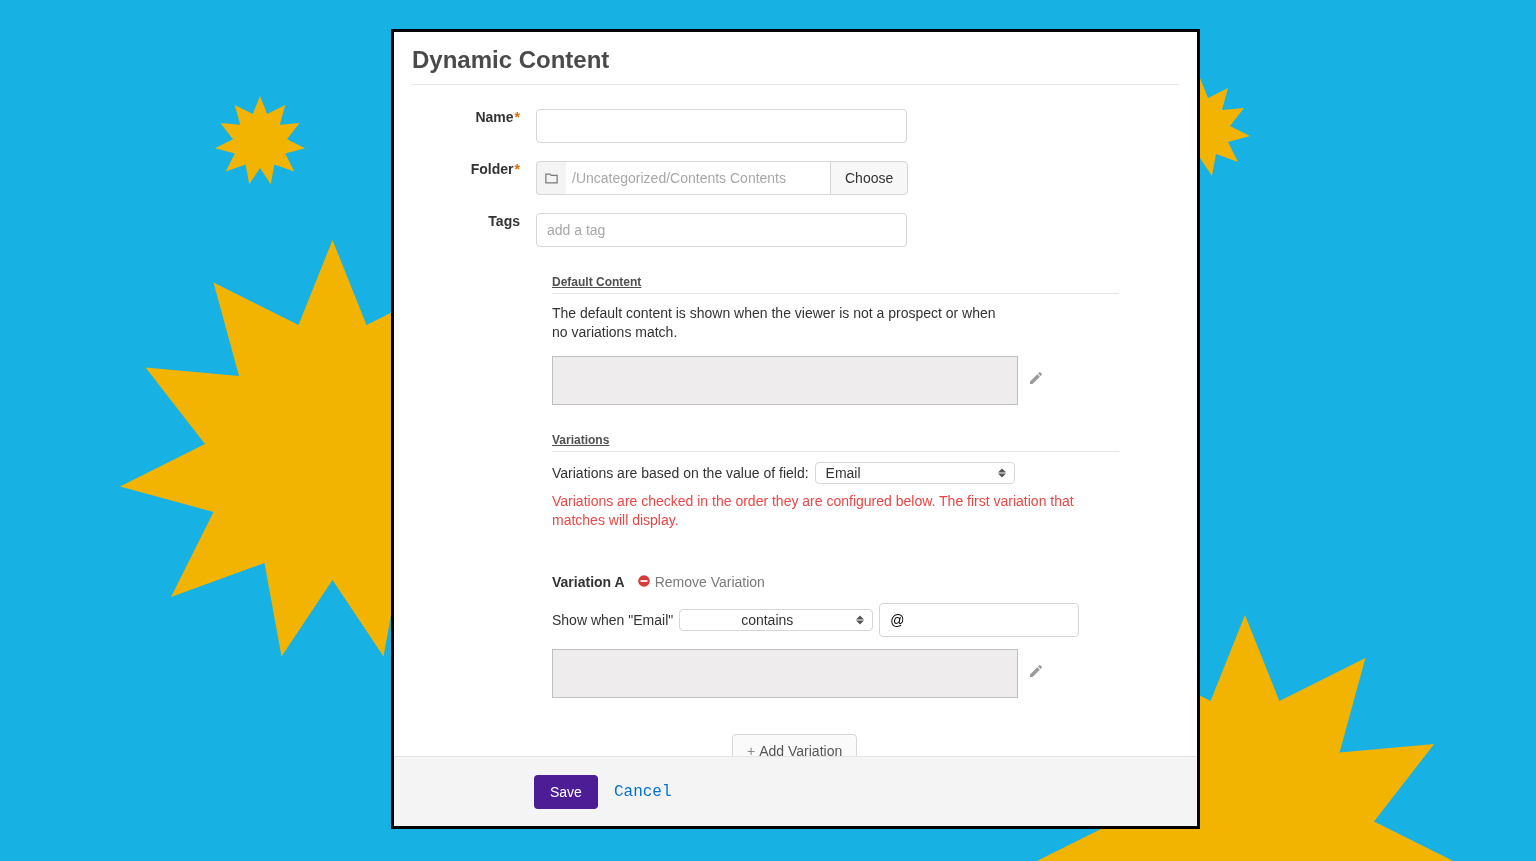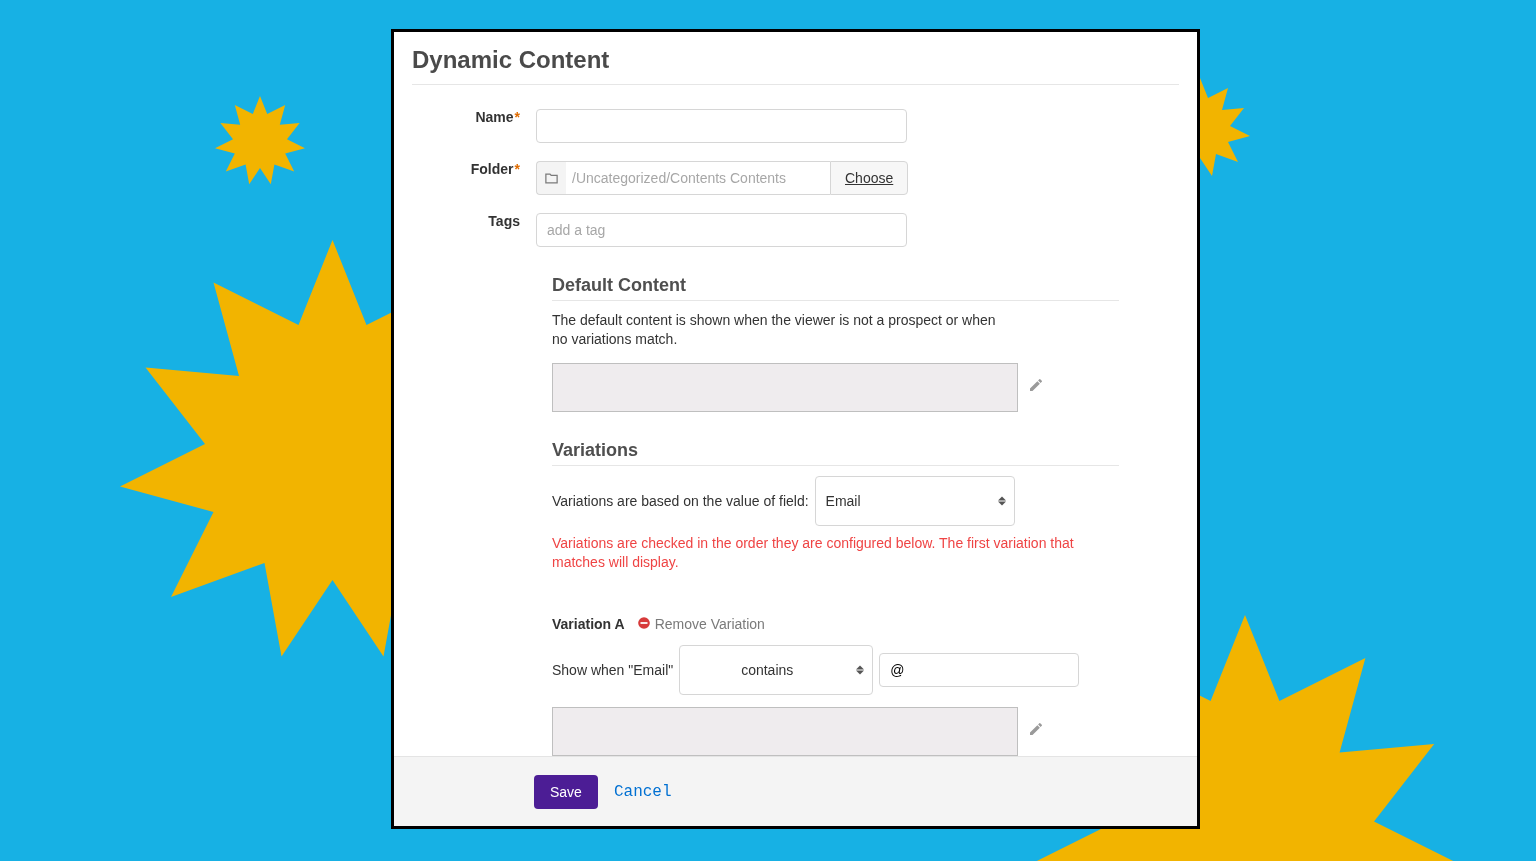--- a/index.html
+++ b/index.html
@@ -96,34 +96,34 @@
     }
     .choose-btn {
       height: 34px;
       padding: 0 14px;
       border: 1px solid #d6d6d6;
       border-radius: 0 4px 4px 0;
       background: #f7f7f7;
       font-size: 14px;
       color: #333;
       cursor: pointer;
-      text-decoration: underline;
     }
     .section {
       margin-left: 140px;
       margin-right: 60px;
       margin-top: 28px;
     }
     .section-title {
-      font-size: 18px;
+      font-size: 12px;
       font-weight: 600;
       color: #4f4f4f;
       padding-bottom: 4px;
       border-bottom: 1px solid #e6e6e6;
       margin-bottom: 10px;
+      text-decoration: underline;
     }
     .section-desc {
       font-size: 14px;
       color: #333;
       line-height: 1.35;
       margin-bottom: 14px;
       max-width: 460px;
     }
     .content-row {
       display: flex;
@@ -142,21 +142,21 @@
     }
     .edit-icon svg { width: 16px; height: 16px; fill: #9a9a9a; }
     .var-based-row {
       display: flex;
       align-items: center;
       margin-bottom: 8px;
       font-size: 14px;
       color: #333;
     }
     .select {
-      height: 50px;
+      height: 22px;
       border: 1px solid #d6d6d6;
       border-radius: 4px;
       background: #fff;
       font-size: 14px;
       padding: 0 28px 0 10px;
       position: relative;
       display: inline-flex;
       align-items: center;
       margin-left: 6px;
       cursor: pointer;

